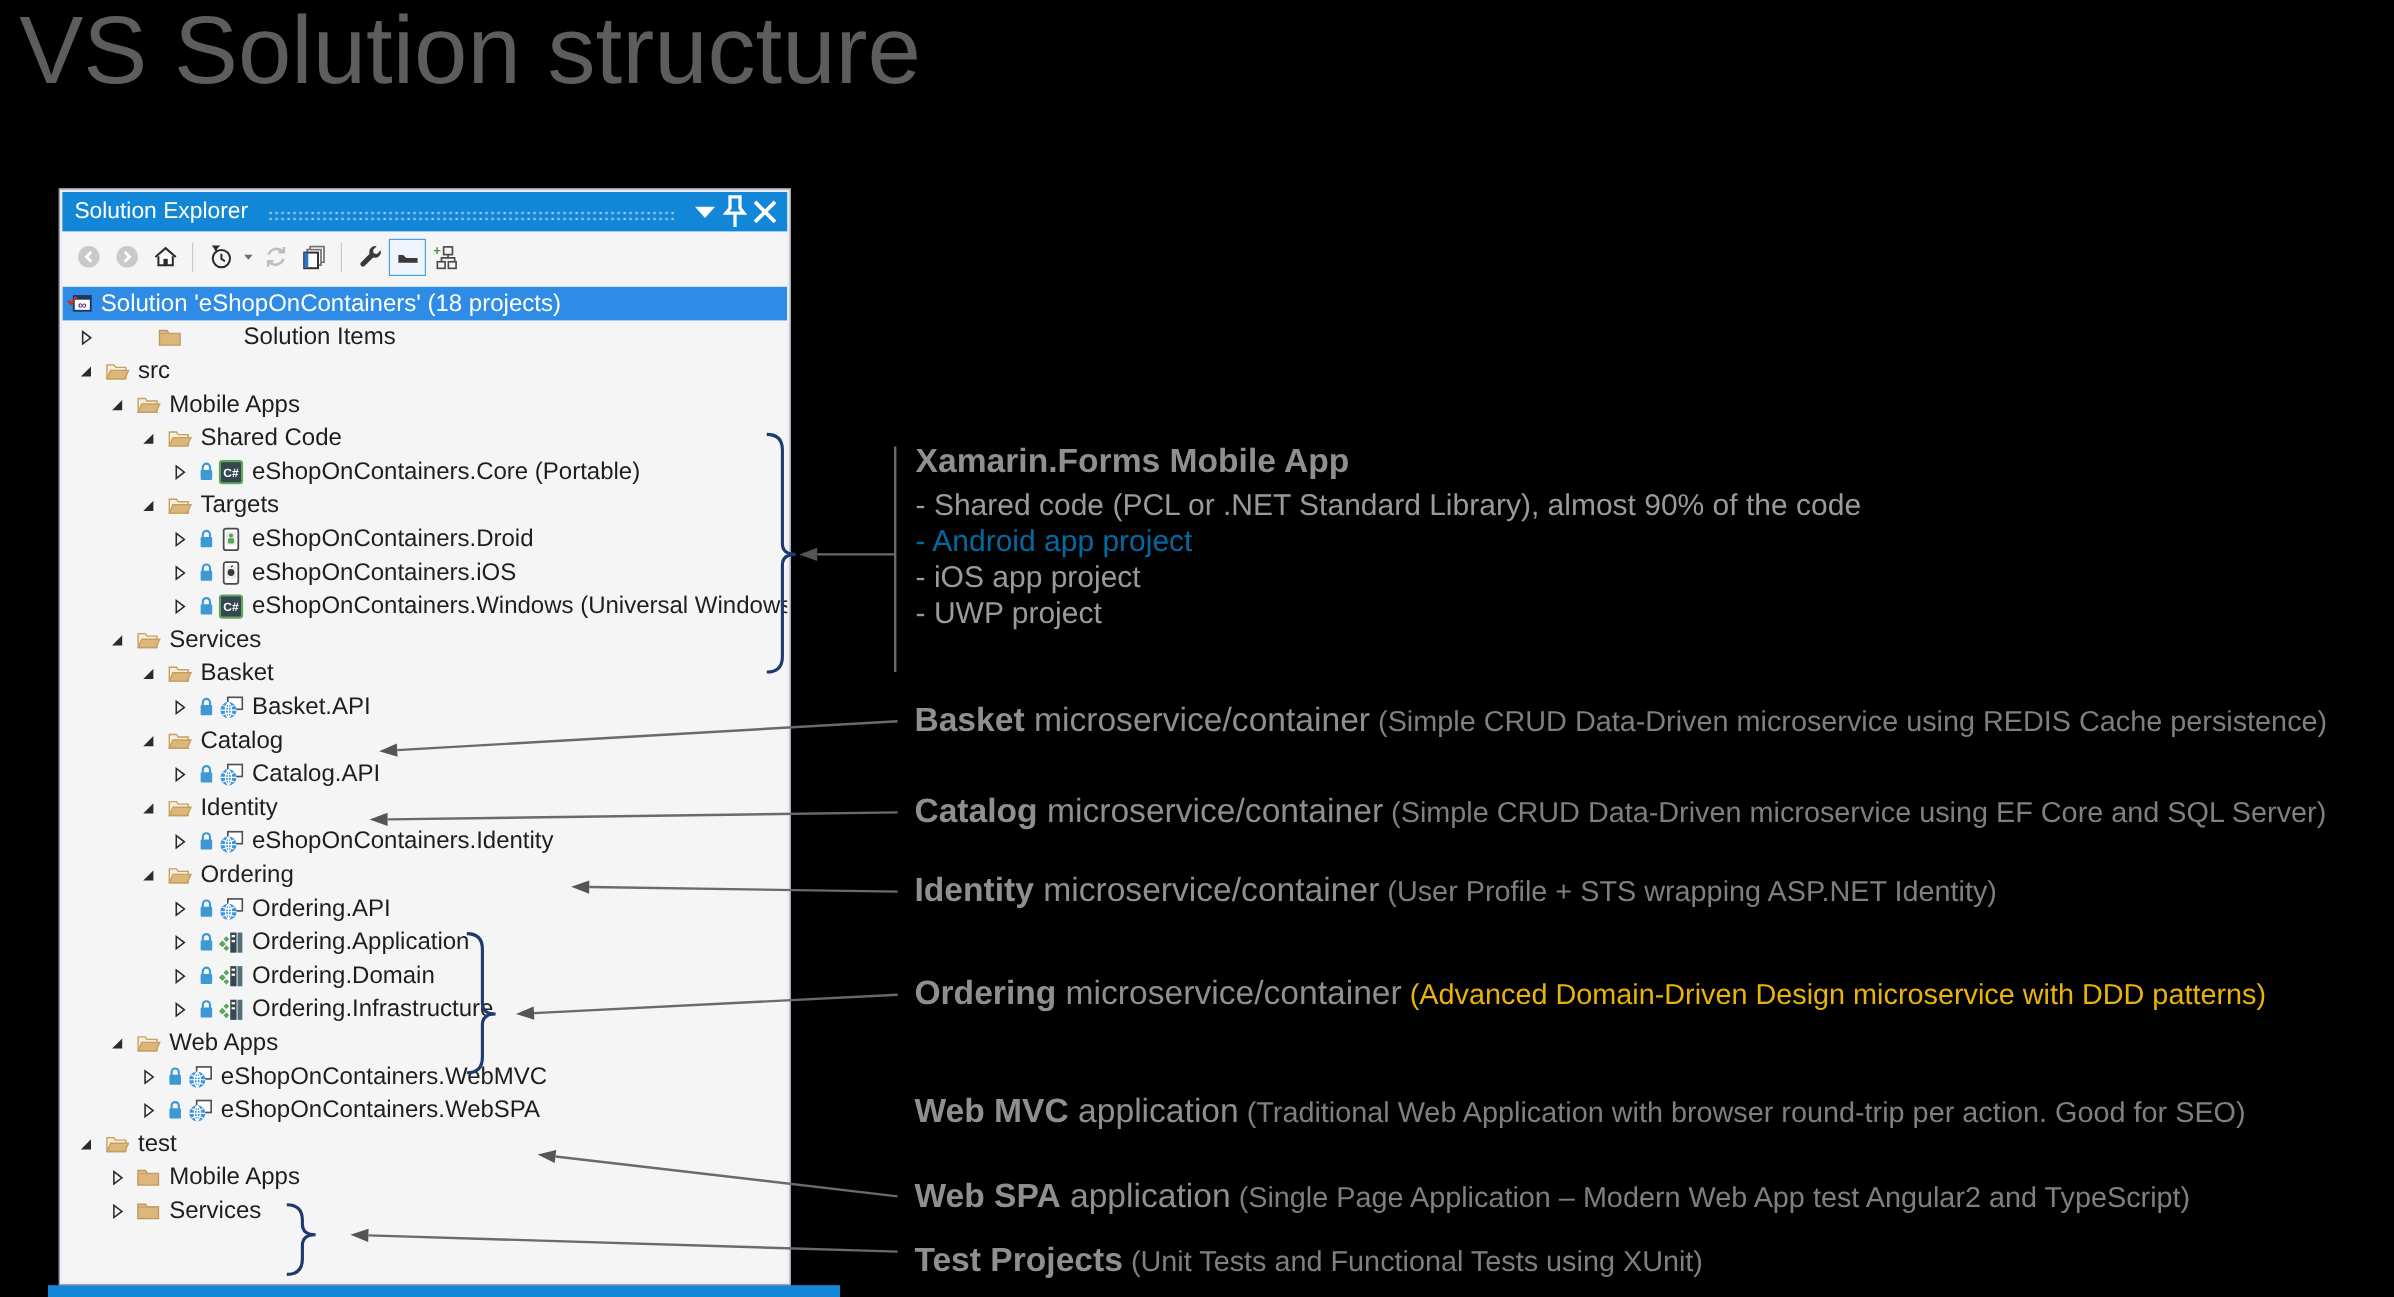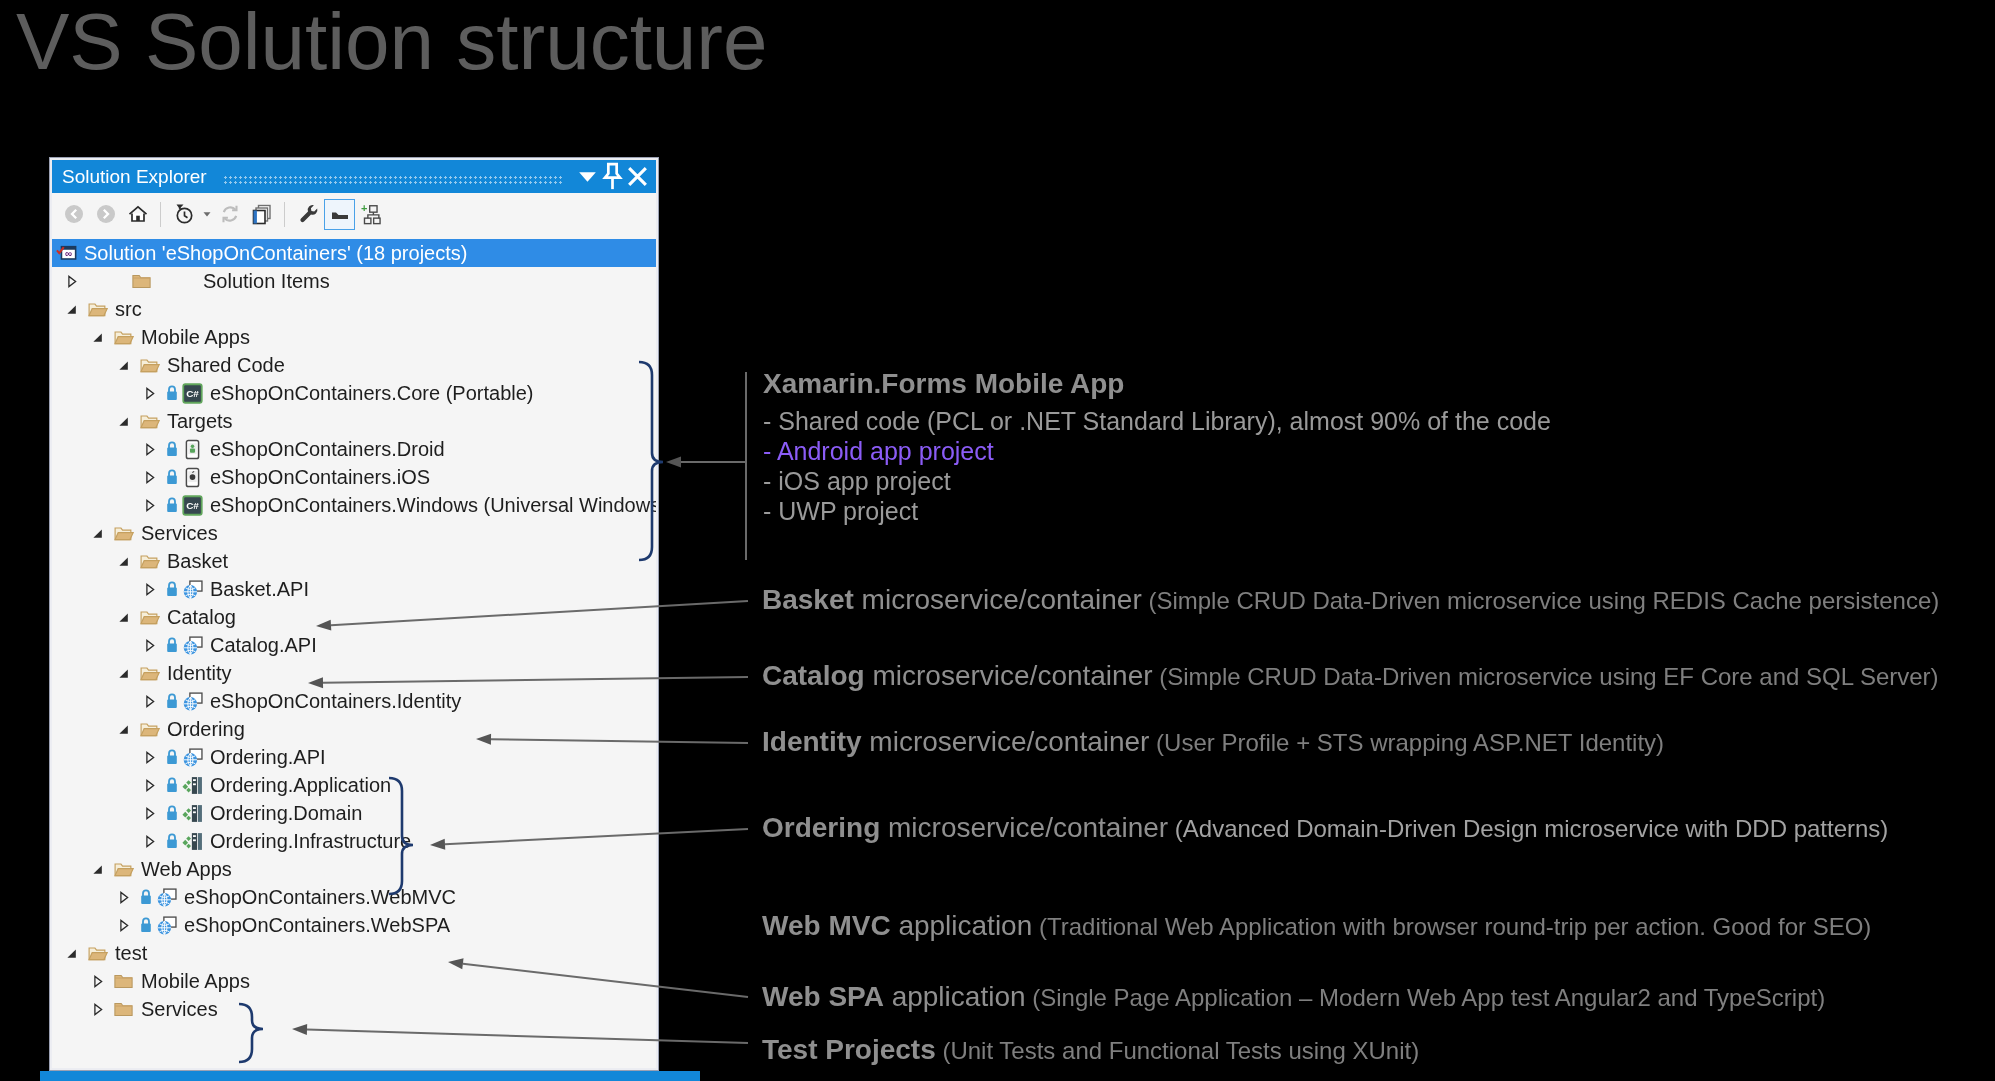--- a/index.html
+++ b/index.html
@@ -624,28 +624,28 @@
         <span class="lbl">Services</span>
       </div>
     </div>
 </section>
 
 <div class="bottom-strip" style="background: rgb(18, 135, 216);"></div>
 <div id="annotations">
     <div class="annot" style="left: 763px; top: 368px; color: rgb(143, 143, 143);">
       <div class="hd bhd">Xamarin.Forms Mobile App</div>
       <div class="bul" style="color: rgb(154, 154, 154);">- Shared code (PCL or .NET Standard Library), almost 90% of the code</div>
-      <div class="bul" style="color: #8b5cf6;">- Android app project</div>
+      <div class="bul" style="color: #0369a1;">- Android app project</div>
       <div class="bul" style="color: rgb(154, 154, 154);">- iOS app project</div>
       <div class="bul" style="color: rgb(154, 154, 154);">- UWP project</div>
     </div>
     <div class="annot" style="left: 762px; top: 584px; color: rgb(143, 143, 143);"><span class="hd">Basket</span><span> microservice/container</span><span class="paren" style="color: rgb(127, 127, 127);"> (Simple CRUD Data-Driven microservice using REDIS Cache persistence)</span></div>
     <div class="annot" style="left: 762px; top: 660px; color: rgb(143, 143, 143);"><span class="hd">Catalog</span><span> microservice/container</span><span class="paren" style="color: rgb(127, 127, 127);"> (Simple CRUD Data-Driven microservice using EF Core and SQL Server)</span></div>
     <div class="annot" style="left: 762px; top: 726px; color: rgb(143, 143, 143);"><span class="hd">Identity</span><span> microservice/container</span><span class="paren" style="color: rgb(127, 127, 127);"> (User Profile + STS wrapping ASP.NET Identity)</span></div>
-    <div class="annot" style="left: 762px; top: 812px; color: rgb(143, 143, 143);"><span class="hd">Ordering</span><span> microservice/container</span><span class="paren" style="color: #a3a3a3; text-align: right;"> (Advanced Domain-Driven Design microservice with DDD patterns)</span></div>
+    <div class="annot" style="left: 762px; top: 812px; color: rgb(143, 143, 143);"><span class="hd">Ordering</span><span> microservice/container</span><span class="paren" style="color: #eab308; text-align: right;"> (Advanced Domain-Driven Design microservice with DDD patterns)</span></div>
     <div class="annot" style="left: 762px; top: 910px; color: rgb(143, 143, 143);"><span class="hd">Web MVC</span><span> application</span><span class="paren" style="color: rgb(127, 127, 127);"> (Traditional Web Application with browser round-trip per action. Good for SEO)</span></div>
     <div class="annot" style="left: 762px; top: 981px; color: rgb(143, 143, 143);"><span class="hd">Web SPA</span><span> application</span><span class="paren" style="color: rgb(127, 127, 127);"> (Single Page Application – Modern Web App test Angular2 and TypeScript)</span></div>
     <div class="annot" style="left: 762px; top: 1034px; color: rgb(143, 143, 143);"><span class="hd">Test Projects</span><span class="paren" style="color: rgb(127, 127, 127);"> (Unit Tests and Functional Tests using XUnit)</span></div>
   </div>
 <svg id="overlay" viewBox="0 0 1995 1081">
     <line x1="746" y1="372" x2="746" y2="560" stroke="#6a6a6a" stroke-width="2"></line>
     <polygon points="666,462 681,456.5 681,467.5" fill="#555555"></polygon>
     <line x1="746" y1="462" x2="681" y2="462" stroke="#6a6a6a" stroke-width="2"></line>
     <polygon points="316,626 330.6571901607506,619.6425809803351 331.2927009678781,630.6242077274989" fill="#555555"></polygon>
     <line x1="748" y1="601" x2="330.97494556431434" y2="625.133394353917" stroke="#6a6a6a" stroke-width="2"></line>

